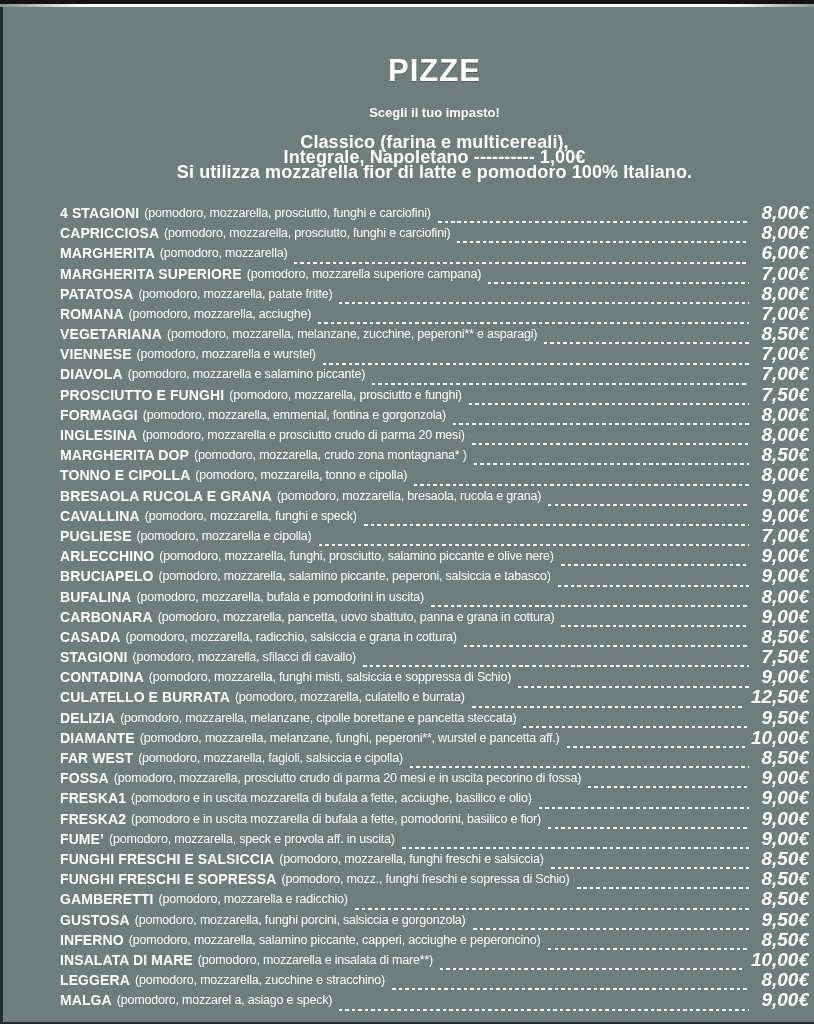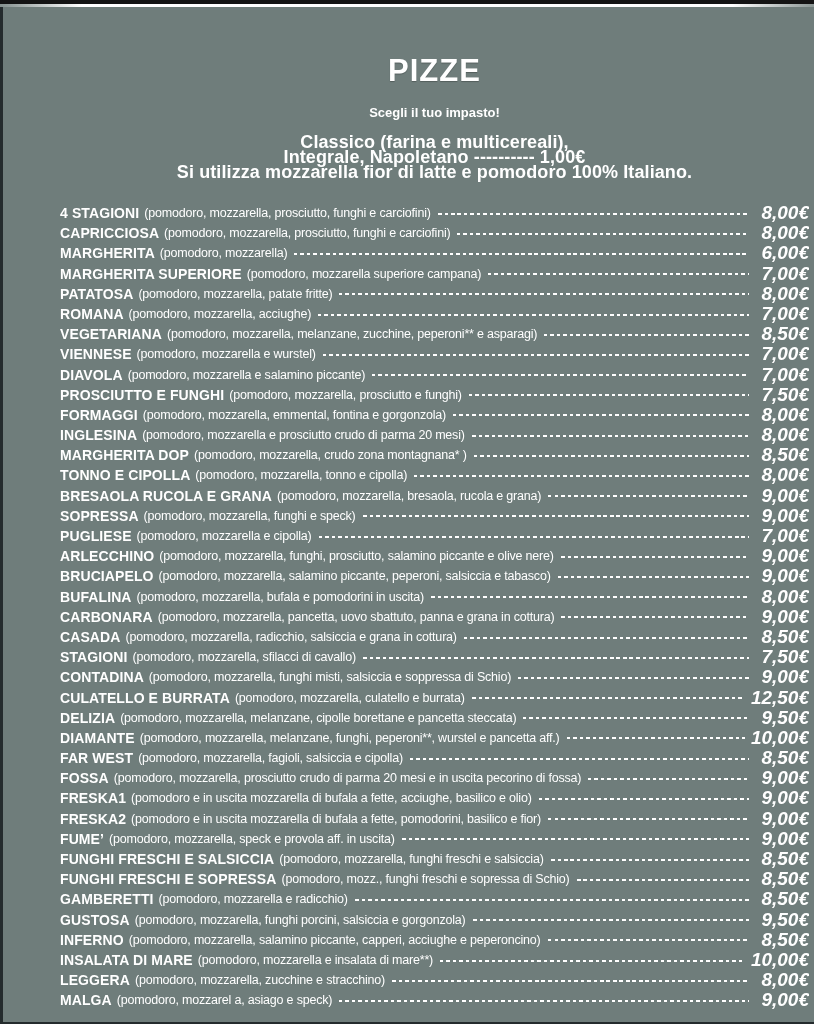--- a/index.html
+++ b/index.html
@@ -61,21 +61,21 @@
   .intro p {
     margin: 0;
     font-size: 18px;
     line-height: 15px;
     font-weight: 700;
     letter-spacing: 0.1px;
   }
   .menu { margin-top: 23px; }
   .row {
     display: flex;
-    align-items: center;
+    align-items: flex-end;
     height: 20.2px;
     line-height: 20.2px;
     white-space: nowrap;
     overflow: hidden;
   }
   .name {
     font-weight: 700;
     font-size: 14px;
     letter-spacing: 0.1px;
     flex: 0 0 auto;
@@ -225,21 +225,21 @@
   </div>
 
   <div class="row">
     <span class="name">BRESAOLA RUCOLA E GRANA</span>
     <span class="desc">(pomodoro, mozzarella, bresaola, rucola e grana)</span>
     <span class="leader"></span>
     <span class="price">9,00€</span>
   </div>
 
   <div class="row">
-    <span class="name">SOPRESSA</span>
+    <span class="name">CAVALLINA</span>
     <span class="desc">(pomodoro, mozzarella, funghi e speck)</span>
     <span class="leader"></span>
     <span class="price">9,00€</span>
   </div>
 
   <div class="row">
     <span class="name">PUGLIESE</span>
     <span class="desc">(pomodoro, mozzarella e cipolla)</span>
     <span class="leader"></span>
     <span class="price">7,00€</span>

